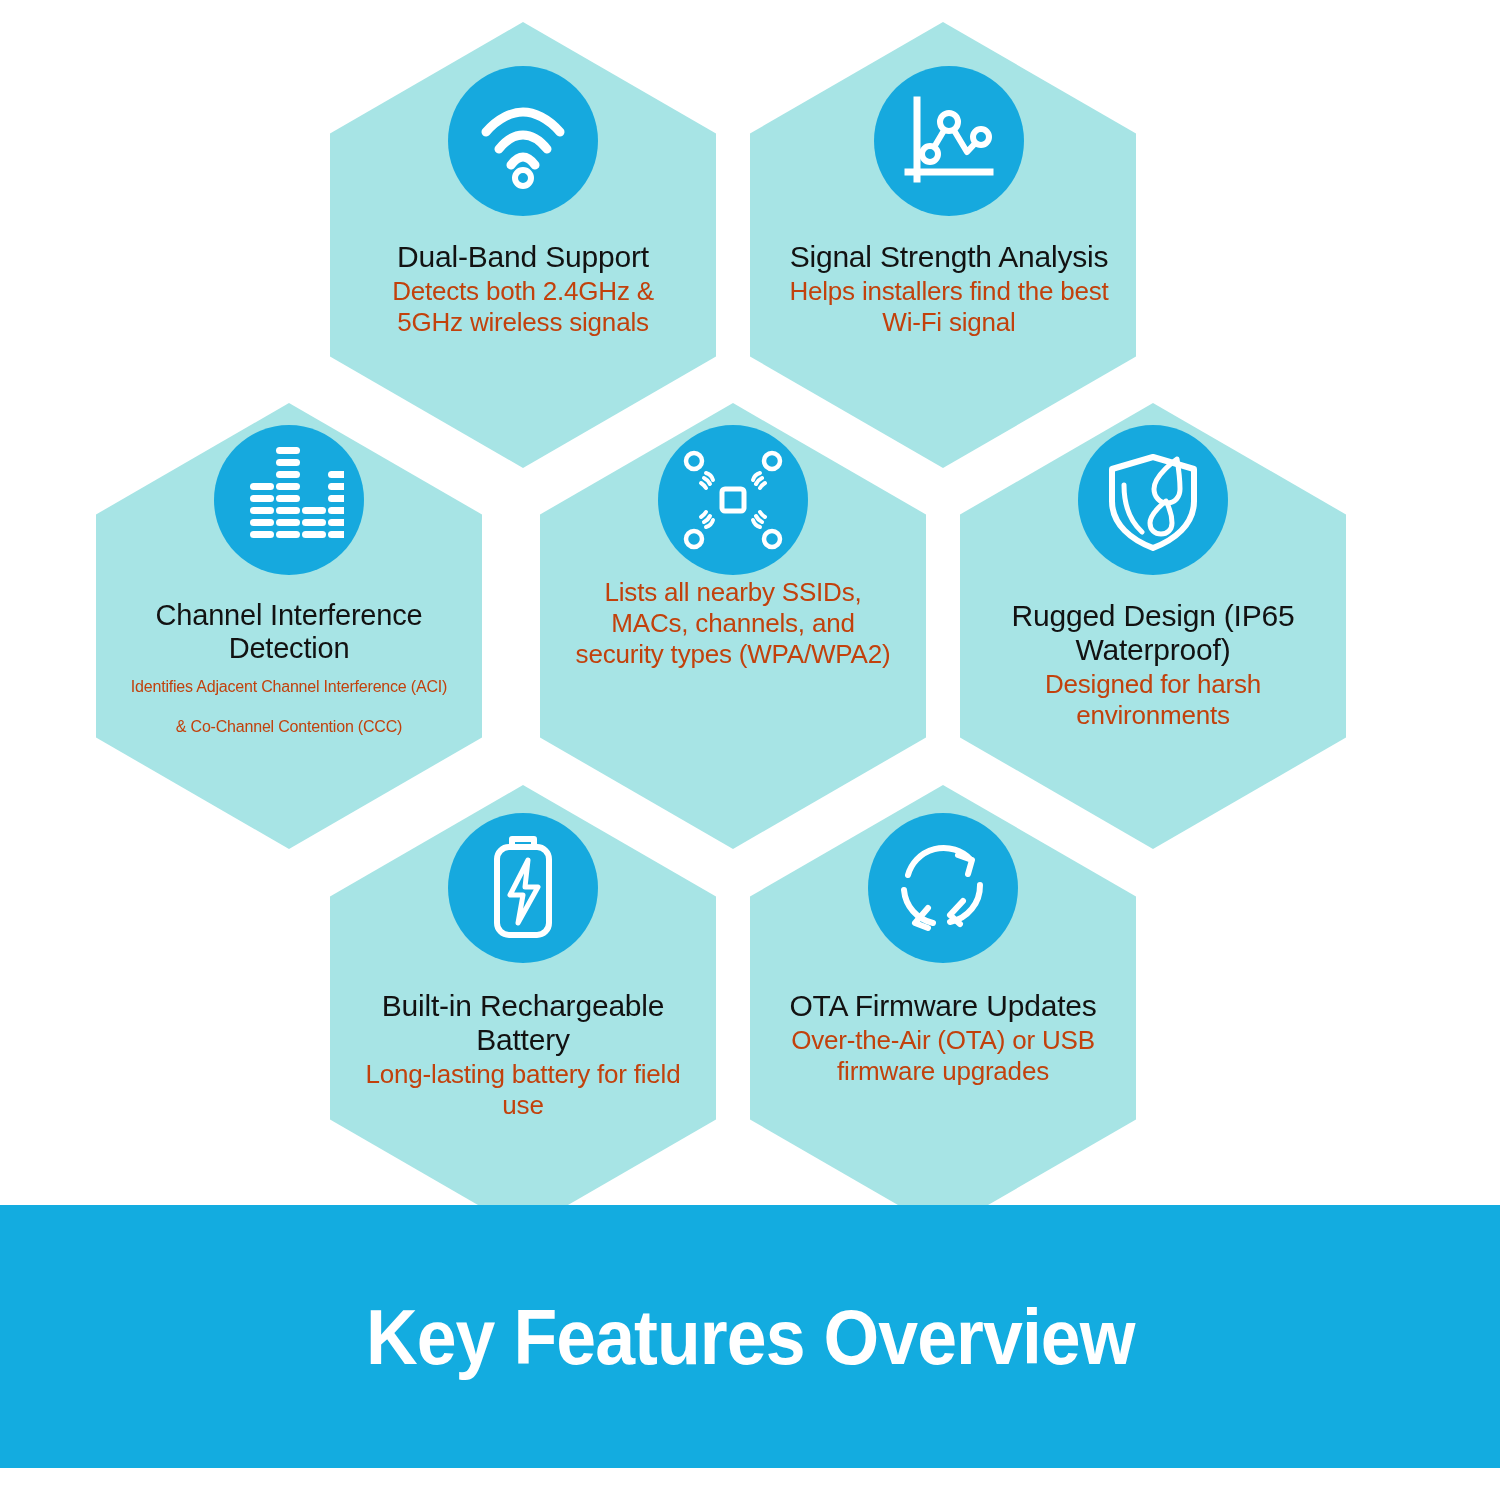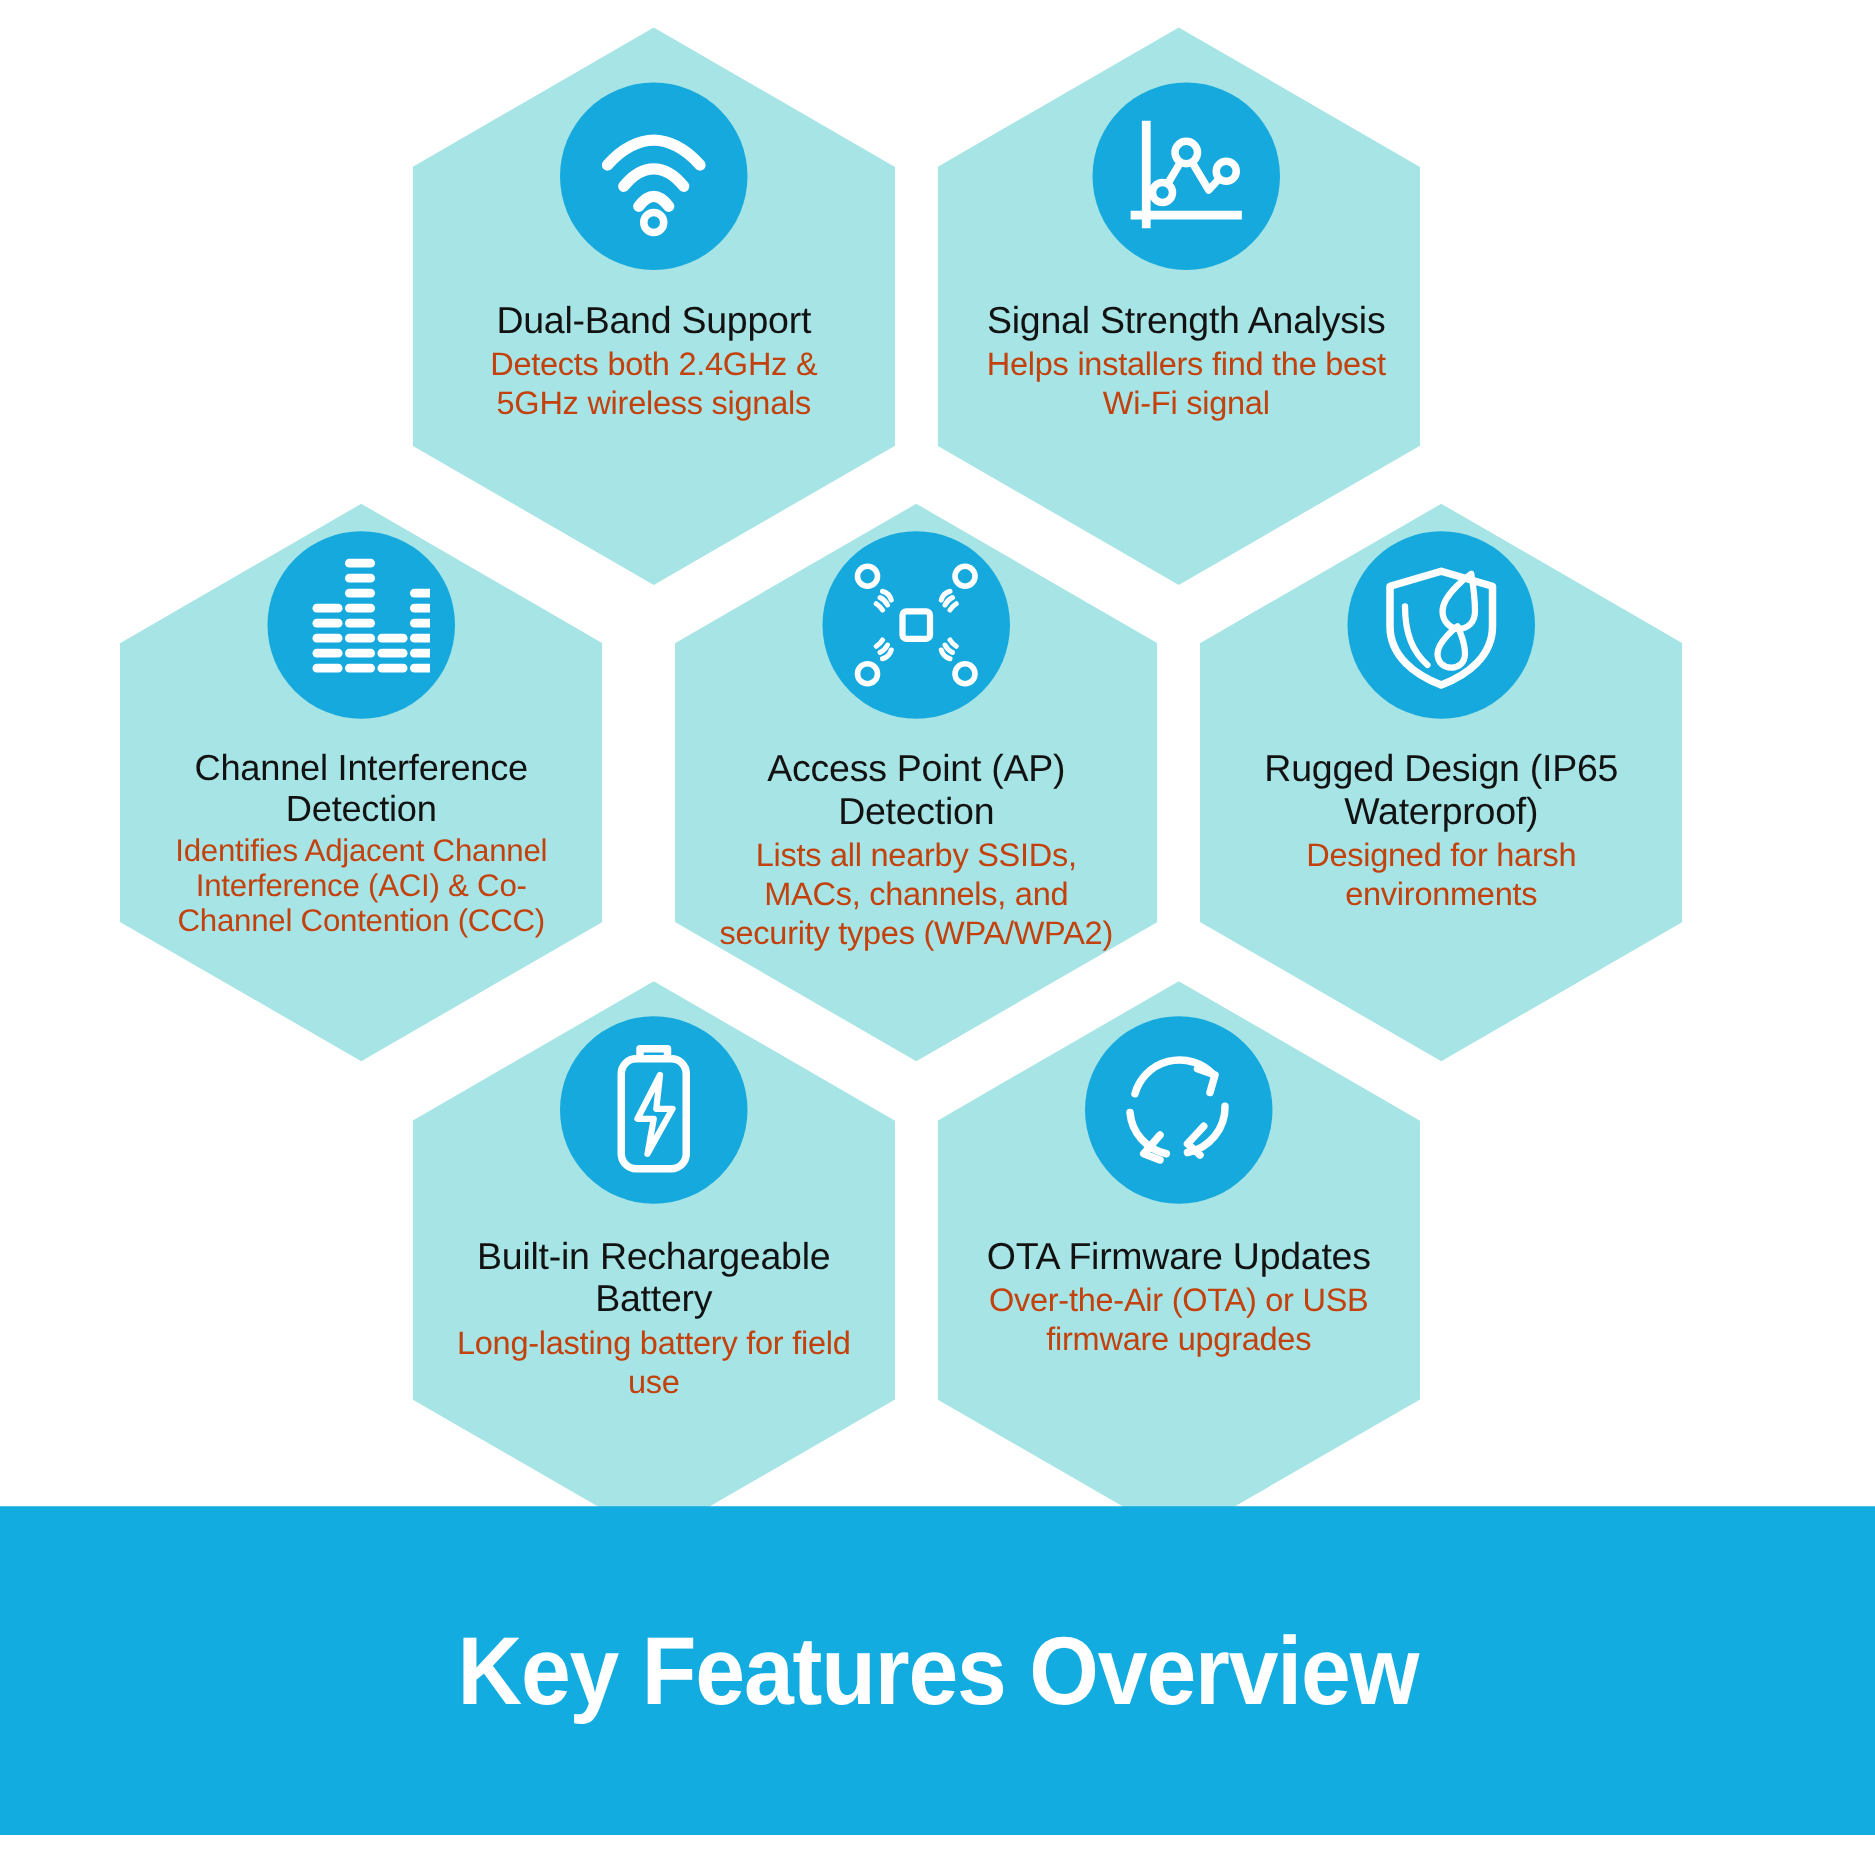--- a/index.html
+++ b/index.html
@@ -70,21 +70,21 @@
   .pos-r3c1{left:330px;top:785px;}
   .pos-r3c2{left:750px;top:785px;}
 
   .r1 .hex-icon{margin-top:44px;}
   .r2 .hex-icon{margin-top:22px;}
   .r3 .hex-icon{margin-top:28px;}
   .r1 .hex-title{margin-top:24px;}
   .r2 .hex-title{margin-top:24px;}
   .r3 .hex-title{margin-top:26px;}
 
-  .hex.tight .hex-desc{font-size:25px;line-height:28px;}
+  .hex.tight .hex-desc{font-size:16px;line-height:40px;}
   .hex.tight .hex-title{font-size:29px;line-height:33px;}
 
   .banner{
     position:absolute;
     left:0;
     top:1205px;
     width:1500px;
     height:263px;
     background:#13ACE0;
     display:flex;
@@ -192,21 +192,20 @@
           <path d="M28 82 A10 10 0 0 0 35 75" stroke="#ffffff" stroke-width="4" stroke-linecap="round" fill="none"></path>
           <path d="M26 77 A13 13 0 0 0 32 71" stroke="#ffffff" stroke-width="4" stroke-linecap="round" fill="none"></path>
           <path d="M23 72 A16 16 0 0 0 28 67" stroke="#ffffff" stroke-width="4" stroke-linecap="round" fill="none"></path>
 
           <circle cx="94" cy="94" r="8" stroke="#ffffff" stroke-width="4.5" fill="none"></circle>
           <path d="M82 82 A10 10 0 0 1 75 75" stroke="#ffffff" stroke-width="4" stroke-linecap="round" fill="none"></path>
           <path d="M84 77 A13 13 0 0 1 78 71" stroke="#ffffff" stroke-width="4" stroke-linecap="round" fill="none"></path>
           <path d="M87 72 A16 16 0 0 1 82 67" stroke="#ffffff" stroke-width="4" stroke-linecap="round" fill="none"></path>
         </svg>
       </div>
-      <div class="hex-title">Access Point (AP) Detection</div>
       <div class="hex-desc">Lists all nearby SSIDs, MACs, channels, and security types (WPA/WPA2)</div>
     </div>
 
     <div class="hex r2 pos-r2c3">
       <div class="hex-icon">
         <svg width="110" height="110" viewBox="0 0 110 110" fill="none">
           <path d="M14 24 L55 12 L96 24 L96 56 C96 80 76 95 55 103 C34 95 14 80 14 56 Z" stroke="#ffffff" stroke-width="6" stroke-linejoin="round" fill="none"></path>
           <path d="M26 40 C26 62 32 76 44 87" stroke="#ffffff" stroke-width="5" stroke-linecap="round" fill="none"></path>
           <path d="M79 14 C79 14 56 30 56 44 C56 52 62 58 69 58 C77 58 82 52 82 44 C82 32 79 14 79 14 Z" stroke="#ffffff" stroke-width="5" stroke-linejoin="round" fill="none"></path>
           <path d="M68 56 C68 56 52 68 52 78 C52 85 57 89 63 89 C69 89 74 85 74 78 C74 68 68 56 68 56 Z" stroke="#ffffff" stroke-width="5" stroke-linejoin="round" fill="none"></path>

